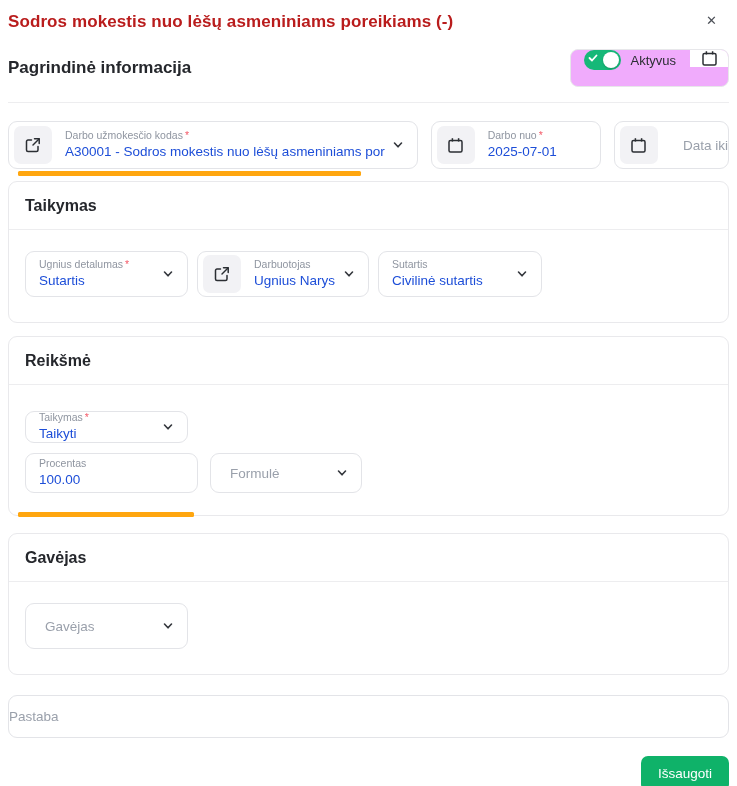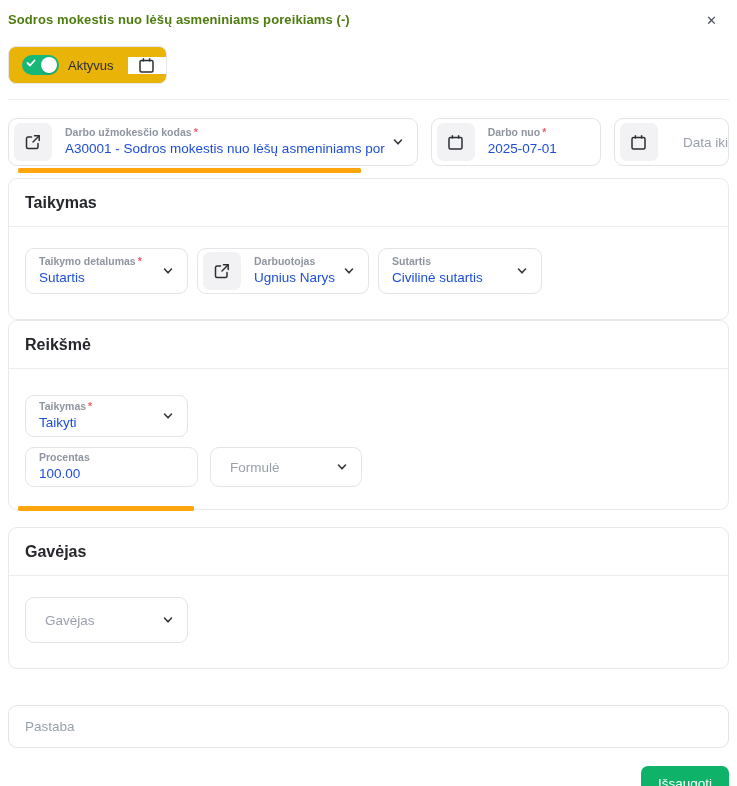--- a/index.html
+++ b/index.html
@@ -6,27 +6,27 @@
   html,body { background:#fff; }
   body {
     width:737px; height:786px;
     font-family:"Liberation Sans", sans-serif;
     color:#23272f; overflow:hidden;
   }
   .wrap { padding:8px 8px 0 8px; }
 
   
   .dialog-header { display:flex; justify-content:space-between; align-items:flex-start; padding-top:4px; }
-  .dialog-title { font-size:13px; font-weight:700; color:#4d7c0f; letter-spacing:.1px; }
+  .dialog-title { font-size:17px; font-weight:700; color:#b91c1c; letter-spacing:.1px; }
   .close-btn { border:none; background:none; cursor:pointer; font-size:13px; color:#4b4f56; padding:2px 8px; margin-right:4px; line-height:1; }
 
   
   .section-header { display:flex; justify-content:space-between; align-items:center; margin-top:17px; }
   .section-heading { font-size:17px; font-weight:700; color:#25272c; }
-  .status-group { display:flex; align-items:center; border:1px solid #e7e7ea; border-radius:8px; height:38px; background:#eab308; overflow:hidden; }
+  .status-group { display:flex; align-items:flex-start; border:1px solid #e7e7ea; border-radius:8px; height:38px; background:#f0abfc; overflow:hidden; }
   .status-toggle-cell { display:flex; align-items:center; gap:9px; padding:0 13px; cursor:pointer; }
   .toggle { position:relative; width:37px; height:20px; border-radius:10px; background:#16b878; flex:none; }
   .toggle .knob { position:absolute; top:2px; right:2px; width:16px; height:16px; border-radius:50%; background:#fff; box-shadow:0 1px 2px rgba(0,0,0,.18); }
   .toggle .check { position:absolute; left:4px; top:3px; }
   .toggle-label { font-size:13px; color:#2b2e33; }
   .status-divider { width:1px; background:#e7e7ea; }
   .icon-btn { width:38px; display:flex; align-items:center; justify-content:center; background:#fff; border:none; cursor:pointer; }
 
   .top-divider { border:none; border-top:1px solid #ededef; margin-top:15px; }
 
@@ -36,61 +36,61 @@
     display:flex; align-items:center; height:48px;
     border:1px solid #e3e4e8; border-radius:9px; background:#fff;
     position:relative; cursor:pointer;
   }
   .field .icon-box {
     width:38px; height:38px; margin-left:5px; flex:none;
     background:#f2f2f5; border-radius:7px;
     display:flex; align-items:center; justify-content:center;
   }
   .field .txt { display:flex; flex-direction:column; justify-content:center; margin-left:13px; flex:1; min-width:0; gap:2px; }
-  .field .lbl { font-size:10.5px; color:#8f95a0; white-space:nowrap; line-height:1.1;font-weight:bold; }
+  .field .lbl { font-size:10.5px; color:#8f95a0; white-space:nowrap; line-height:1.1; }
   .field .lbl .req { color:#f45b69; margin-left:2px; }
   .field .val { font-size:13.5px; color:#1d4ed8; white-space:nowrap; overflow:hidden; line-height:1.2; }
   .field .ph { font-size:13.5px; color:#9aa0ab; white-space:nowrap; overflow:hidden; }
   .field .chev { margin:0 12px 0 6px; flex:none; display:flex; }
 
   .f-code { flex:0 0 352px; }
   .f-datefrom { flex:0 0 170px; }
   .f-dateto { flex:1;text-align:right; }
 
   .orange-bar { background:#ffa60f; height:5px; border-radius:1.5px; position:relative; z-index:2; }
   .bar1 { width:343px; margin:2px 0 0 10px; }
   .bar2 { width:176px; margin:-4px 0 0 10px; }
 
   
   .card { border:1px solid #e9e9ec; border-radius:9px; background:#fff; }
   .card-taikymas { margin-top:5px; }
-  .card-reiksme { }
+  .card-reiksme { margin-top:13px; }
   .card-gavejas { margin-top:16px; }
   .card-header { padding:15px 16px 14px; border-bottom:1px solid #ededef; }
   .card-heading { font-size:16px; font-weight:700; color:#25272c; }
   .card-body { padding:21px 16px 25px; }
 
   .inline-fields { display:flex; gap:9px; }
   .f-detail { width:163px; height:46px; }
   .f-employee { width:172px; height:46px; }
   .f-contract { width:164px; height:46px; }
 
   .card-reiksme .card-body { padding:26px 16px 22px; }
-  .f-apply { width:163px; height:42px; }
+  .f-apply { width:163px; height:32px; }
   .reiksme-row2 { display:flex; gap:12px; margin-top:10px; }
   .f-percent { width:173px; height:40px; cursor:text; }
   .f-formula { width:152px; height:40px;gap:45px; }
   .f-formula .ph { margin-left:19px; }
   .f-recipient { width:163px; height:46px; }
   .f-recipient .ph { margin-left:19px; }
 
   
   .note-input {
-    display:block; width:100%; margin-top:36px; height:43px;
-    border:1px solid #e3e4e8; border-radius:9px; padding:0 16px;
+    display:block; width:100%; margin-top:20px; height:43px;
+    border:1px solid #e3e4e8; border-radius:9px; padding:0 0;
     font-family:"Liberation Sans", sans-serif; font-size:13.5px; color:#23272f; outline:none;
   }
   .note-input::placeholder { color:#9aa0ab; }
 
   .footer { display:flex; justify-content:flex-end; margin-top:18px; }
   .save-btn {
     background:#0fb269; color:#fff; border:none; border-radius:7px;
     font-family:"Liberation Sans", sans-serif; font-size:13.5px; font-weight:500;
     padding:10px 17px; cursor:pointer;
   }
@@ -102,20 +102,21 @@
 <div class="wrap">
 
   <div class="dialog-header">
     <div class="dialog-title">Sodros mokestis nuo lėšų asmeniniams poreikiams (-)</div>
     <button class="close-btn">
       <span>✕</span>
     </button>
   </div>
 
   <div class="section-header">
+    <div class="section-heading">Pagrindinė informacija</div>
     <div class="status-group">
       <div class="status-toggle-cell">
         <span class="toggle">
           <span class="check">
             <svg width="10" height="10" viewBox="0 0 10 10">
                 <polyline points="1.5,5 4,7.5 8.5,2.5" fill="none" stroke="#fff" stroke-width="1.8" stroke-linecap="round" stroke-linejoin="round"></polyline>
               </svg>
           </span>
           <span class="knob"></span>
         </span>
@@ -189,21 +190,21 @@
 
   <div class="card card-taikymas">
     <div class="card-header">
       <div class="card-heading">Taikymas</div>
     </div>
     <div class="card-body">
       <div class="inline-fields">
 
         <div class="field f-detail">
           <span class="txt">
-            <span class="lbl"><span>Taikymo detalumas</span><span class="req">*</span></span>
+            <span class="lbl"><span>Ugnius detalumas</span><span class="req">*</span></span>
             <span class="val">Sutartis</span>
           </span>
           <span class="chev">
             <svg width="14" height="14" viewBox="0 0 14 14">
                 <polyline points="3.5,5 7,8.8 10.5,5" fill="none" stroke="#33363c" stroke-width="1.6" stroke-linecap="round" stroke-linejoin="round"></polyline>
               </svg>
           </span>
         </div>
 
         <div class="field f-employee">

